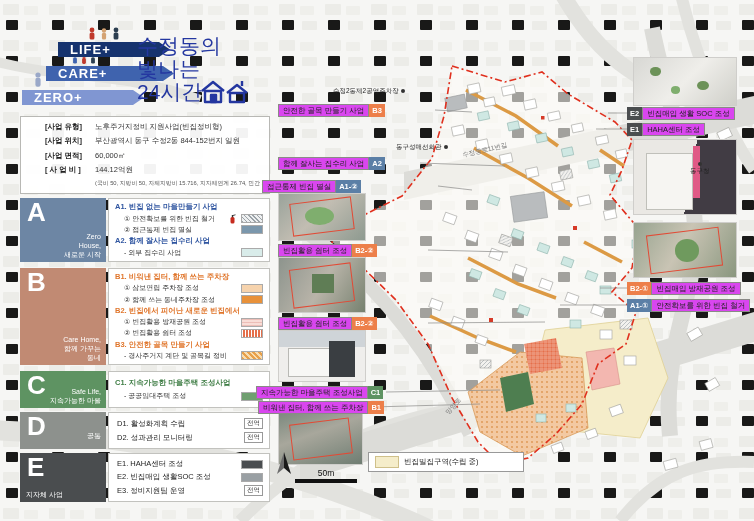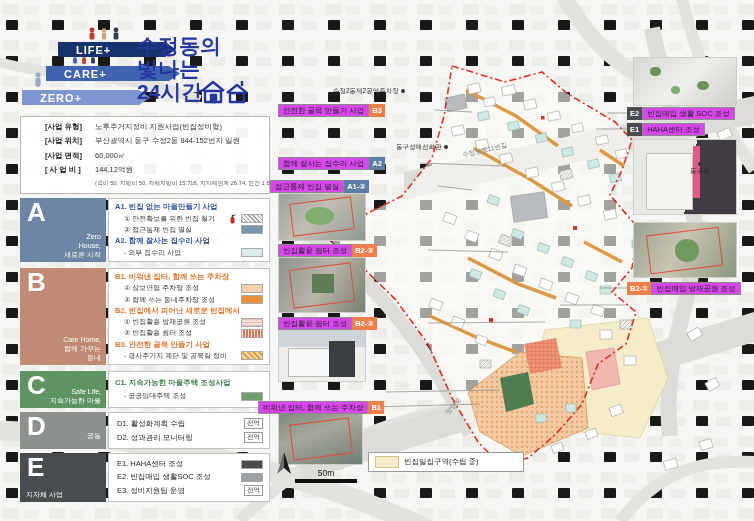--- a/index.html
+++ b/index.html
@@ -1,27 +1,27 @@
 <!DOCTYPE html>
 <html><head>
 <meta charset="utf-8">
 <style>
   html,body{margin:0;padding:0;background:#e8e8e6;font-family:"Liberation Sans","DejaVu Sans",sans-serif;}
   #canvas{position:relative;width:754px;height:521px;margin:0 auto;background:#f6f6f4;overflow:hidden;}
   svg{display:block}
   .bgsvg{position:absolute;left:0;top:0;z-index:0}
   .mapsvg{position:absolute;left:260px;top:20px;z-index:1}
   
-  .arrow{position:absolute;height:15px;color:#fff;font-weight:700;font-size:11px;letter-spacing:1px;
-    display:flex;align-items:center;padding-left:18px;z-index:3;
+  .arrow{position:absolute;height:15px;color:#fff;font-weight:700;font-size:13px;letter-spacing:1px;
+    display:flex;align-items:center;padding-left:12px;z-index:3;
     clip-path:polygon(0 0,calc(100% - 11px) 0,100% 50%,calc(100% - 11px) 100%,0 100%);}
   .a1{left:58px;top:42px;width:100px;background:#16336e}
   .a2{left:46px;top:66px;width:116px;background:#3f63ae}
   .a3{left:22px;top:90px;width:110px;background:#8096d2}
-  .titleln{position:absolute;left:137px;font-size:21px;font-weight:700;color:#2437a0;z-index:3;letter-spacing:0px;white-space:nowrap}
+  .titleln{position:absolute;left:137px;font-size:21px;font-weight:400;color:#2437a0;z-index:3;letter-spacing:0px;white-space:nowrap}
   .figs{position:absolute;z-index:3}
   
   .info{position:absolute;left:20px;top:116px;width:250px;height:78px;box-sizing:border-box;background:rgba(255,255,255,.95);
     border:1px solid #b8b8b4;z-index:3;padding:5px 24px;font-size:7.5px;color:#222;display:flex;flex-direction:column;justify-content:space-between}
   .irow2{display:flex;white-space:nowrap}
   .ilab{font-weight:700;width:50px;flex:none}
   .ival{color:#333}
   .inote{font-size:5.8px;color:#555;margin-left:50px;white-space:nowrap}
   
   .section{position:absolute;left:20px;width:250px;display:flex;z-index:3}
@@ -426,48 +426,56 @@
   <div class="roadlbl" style="left:444px;top:402px;transform:rotate(-48deg)">망양로</div>
 
   <div class="callout" style="left:278px;top:104px">
     <span class="c-text">안전한 골목 만들기 사업</span>
       <span class="c-code code-orange">B3</span>
     </div>
   <div class="callout" style="left:278px;top:157px">
     <span class="c-text">함께 잘사는 집수리 사업</span>
       <span class="c-code code-blue">A2</span>
     </div>
-  <div class="callout" style="left:270px;top:180px">
+  <div class="callout" style="left:262px;top:180px">
     <span class="c-text">접근통제 빈집 멸실</span>
       <span class="c-code code-blue">A1-②</span>
     </div>
   <div class="callout" style="left:278px;top:244px">
     <span class="c-text">빈집활용 쉼터 조성</span>
       <span class="c-code code-orange">B2-②</span>
     </div>
   <div class="callout" style="left:278px;top:317px">
     <span class="c-text">빈집활용 쉼터 조성</span>
       <span class="c-code code-orange">B2-②</span>
     </div>
+  <div class="callout" style="left:256px;top:386px">
+    <span class="c-text">지속가능한 마을주택 조성사업</span>
+      <span class="c-code code-green">C1</span>
+    </div>
   <div class="callout" style="left:258px;top:401px">
     <span class="c-text">비워낸 집터, 함께 쓰는 주차장</span>
       <span class="c-code code-orange">B1</span>
     </div>
 
   <div class="callout" style="left:627px;top:107px">
     <span class="c-code code-dark">E2</span>
       <span class="c-text">빈집매입 생활 SOC 조성</span>
     </div>
   <div class="callout" style="left:627px;top:123px">
     <span class="c-code code-dark">E1</span>
       <span class="c-text">HAHA센터 조성</span>
     </div>
   <div class="callout" style="left:627px;top:282px">
     <span class="c-code code-orange">B2-①</span>
       <span class="c-text">빈집매입 방재공원 조성</span>
+    </div>
+  <div class="callout" style="left:627px;top:299px">
+    <span class="c-code code-blue">A1-①</span>
+      <span class="c-text">안전확보를 위한 빈집 철거</span>
     </div>
 
   <div class="photo" style="left:278px;top:193px;width:88px;height:48px;background:linear-gradient(135deg,#9aa39b,#c2bdb2 45%,#8e9a90)">
       <div class="redline"></div>
       <div style="position:absolute;left:30%;top:28%;width:34%;height:40%;border-radius:50%;background:#7fae6e"></div>
     </div>
   <div class="photo" style="left:278px;top:257px;width:88px;height:56px;background:linear-gradient(120deg,#8d948d,#b9b4a9 50%,#76816f)">
       <div class="redline"></div>
       <div style="position:absolute;left:38%;top:30%;width:26%;height:34%;background:#5f7d55"></div>
     </div>

